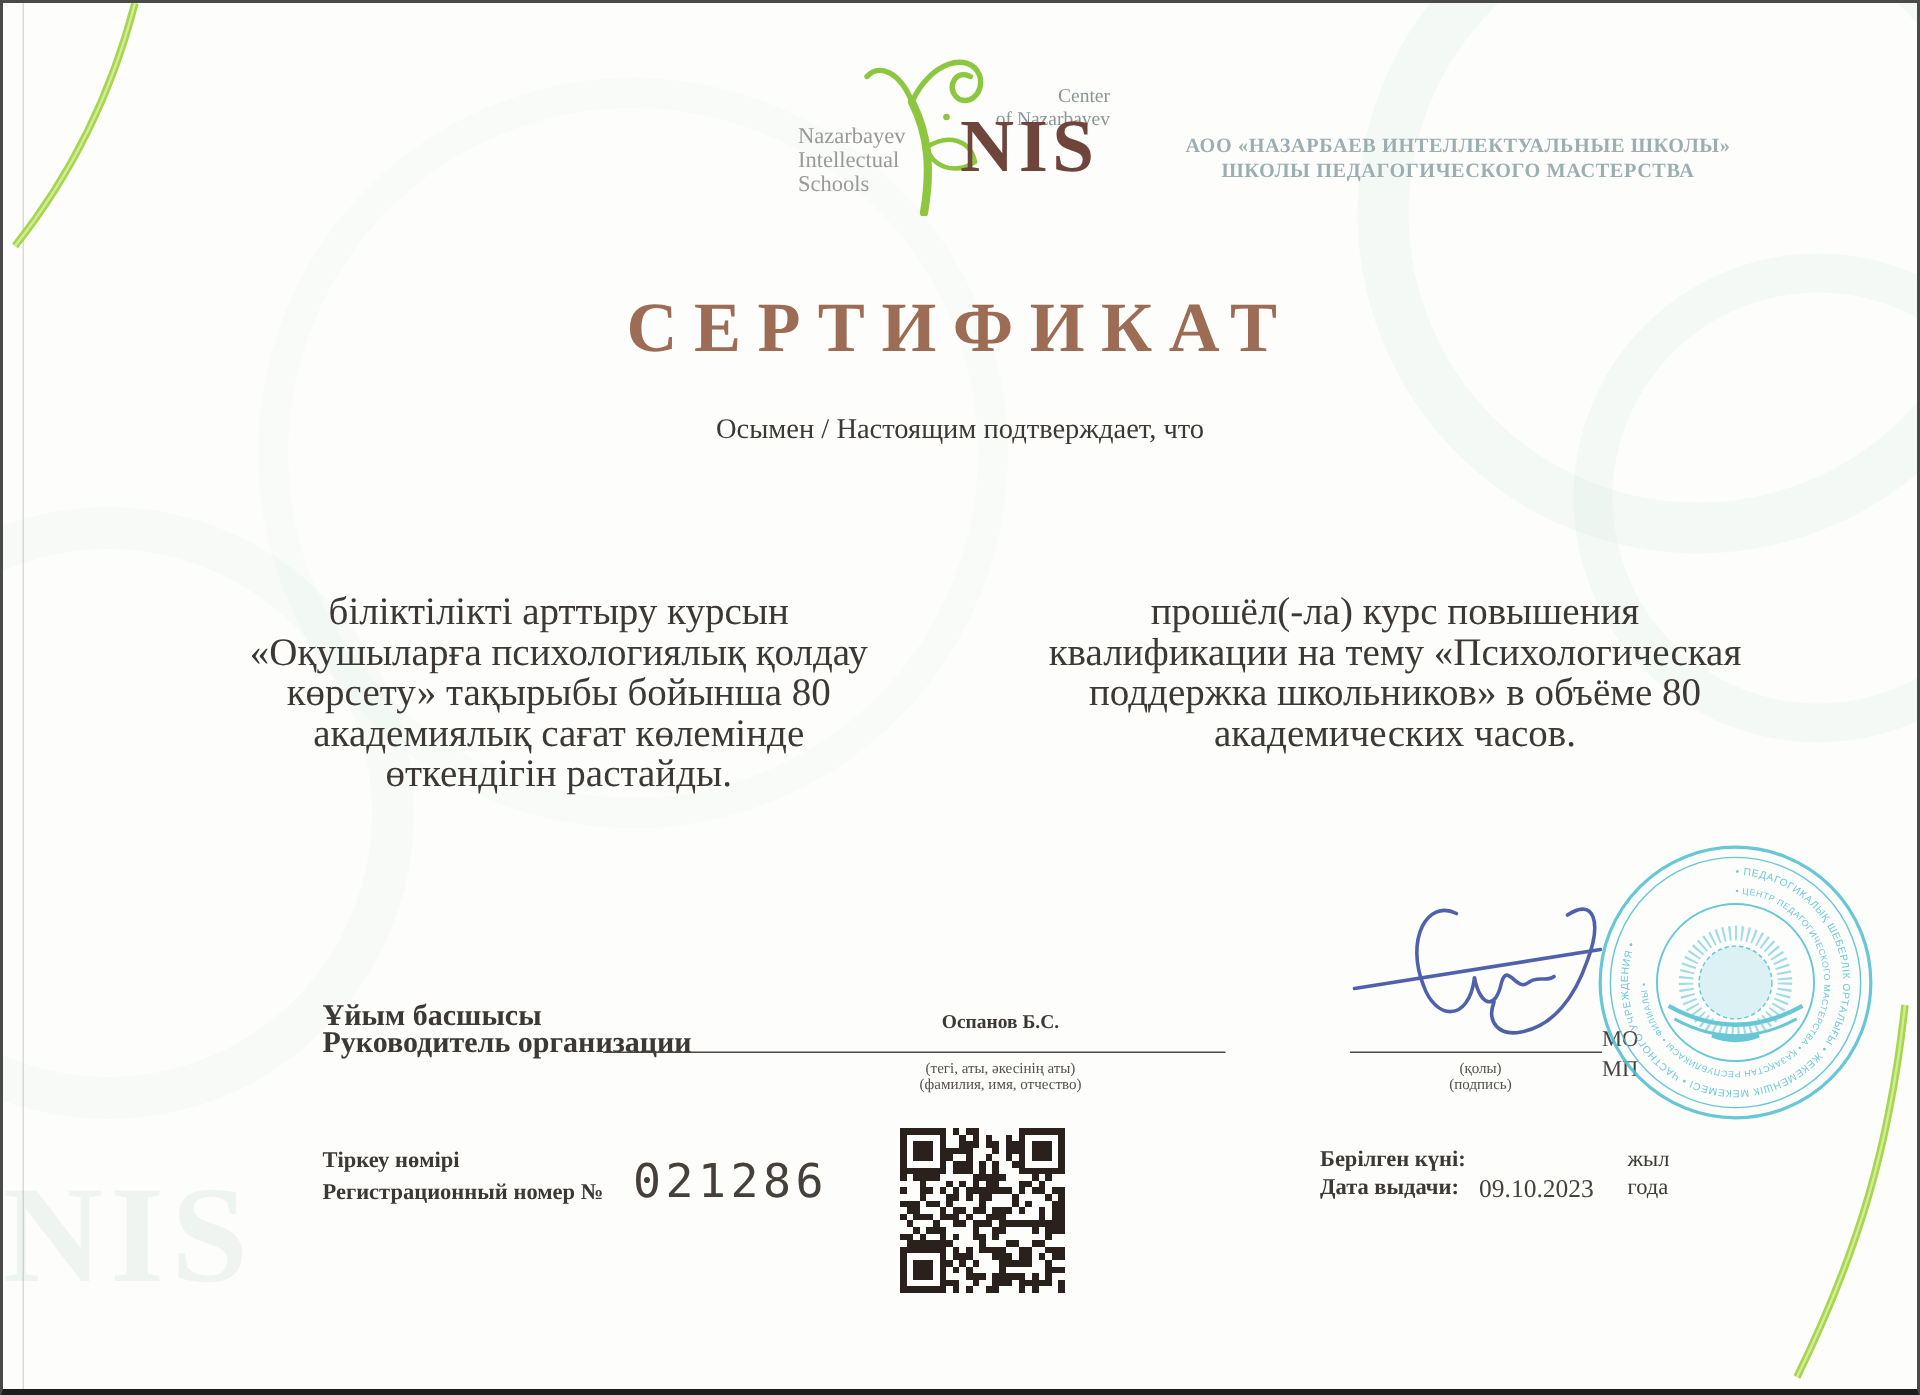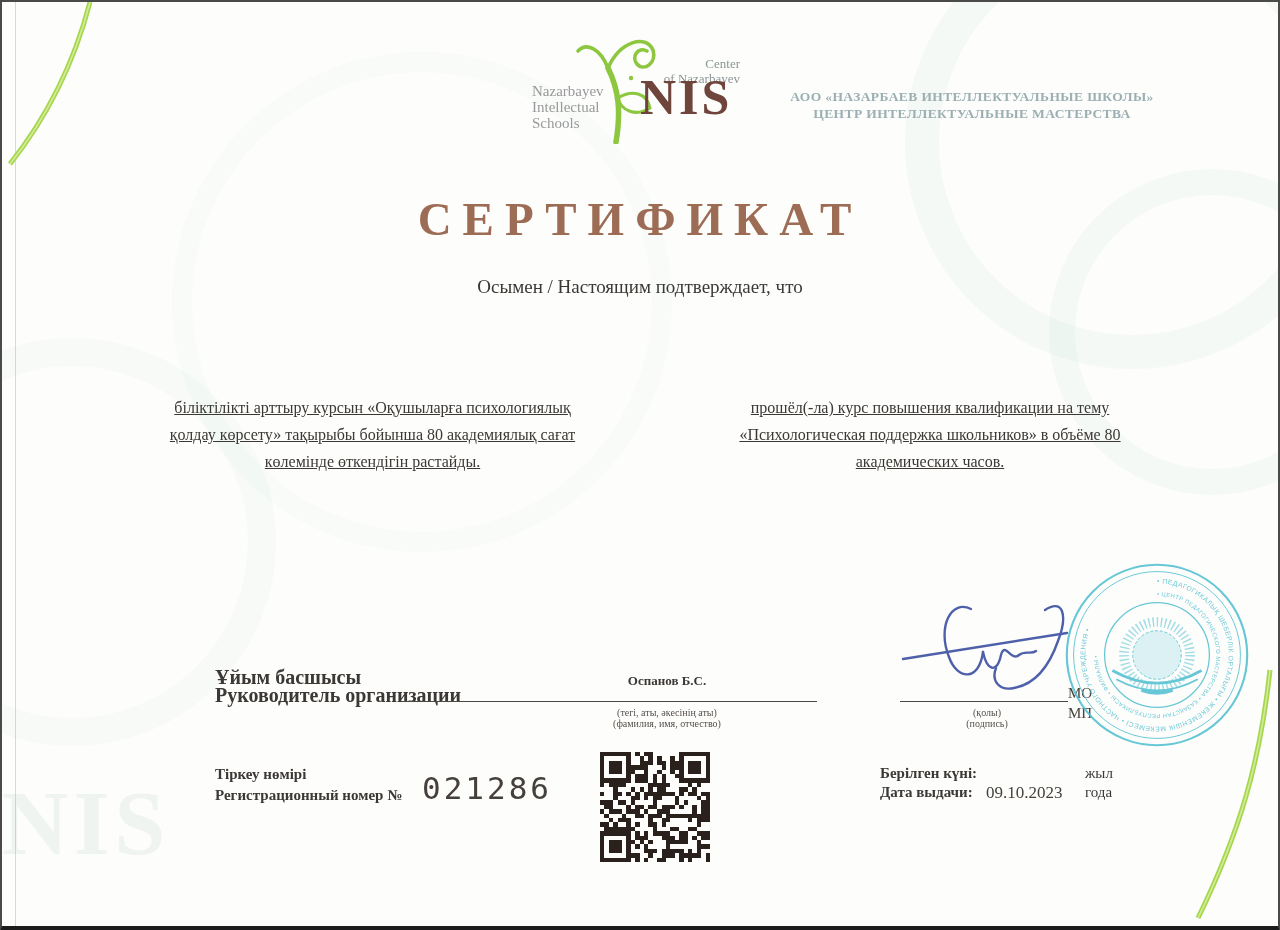--- a/index.html
+++ b/index.html
@@ -17,21 +17,21 @@
   .org-left{left:145px;top:82px;width:440px;}
   .org-right{left:765px;top:86px;width:410px;}
   .logo-school{left:530px;top:81px;width:100px;font-size:15px;line-height:16px;color:#97999a;}
   .logo-coe{left:650px;top:54px;width:88px;text-align:right;font-size:13px;line-height:15px;color:#8b9596;}
   .logo-nis{left:638px;top:66px;font-size:50px;font-weight:bold;letter-spacing:3px;color:#6e443b;}
   
   .title{left:0;top:190px;width:100%;text-align:center;font-size:47px;font-weight:bold;
          letter-spacing:11px;color:#9d6c55;}
   .confirm{left:0;top:274px;width:100%;text-align:center;font-size:19px;}
   .recipient{left:0;top:306px;width:100%;text-align:center;font-size:35px;font-weight:bold;color:#2d2a27;}
-  .para{top:392px;font-size:16px;line-height:27px;text-align:center;text-decoration:underline;}
+  .para{top:392px;font-size:26px;line-height:27px;text-align:center;}
   .para-kk{left:148px;width:445px;}
   .para-ru{left:693px;width:470px;}
   
   .roles{left:213px;top:666px;font-size:20px;font-weight:bold;line-height:18px;}
   .rule{height:1px;background:#4c4845;}
   .rule-main{left:400px;top:699px;width:415px;}
   .rule-sig{left:898px;top:699px;width:168px;}
   .signer{left:560px;top:671px;width:210px;text-align:center;font-size:13px;font-weight:bold;}
   .hint{font-size:10px;line-height:11px;text-align:center;color:#55504c;}
   .hint-name{left:560px;top:705px;width:210px;}
@@ -73,21 +73,21 @@
     <path d="M88,0 C72,62 46,114 8,162" fill="none" stroke="#a6d64c" stroke-width="5"></path>
     <path d="M88,0 C72,62 46,114 8,162" fill="none" stroke="#d2ec9b" stroke-width="1.6"></path>
   </svg>
   <svg class="abs decor" style="left:1150px;top:640px;width:126px;height:284px;" viewBox="0 0 126 284">
     <path d="M118,28 C108,120 88,190 46,276" fill="none" stroke="#a6d64c" stroke-width="5"></path>
     <path d="M118,28 C108,120 88,190 46,276" fill="none" stroke="#d2ec9b" stroke-width="1.6"></path>
   </svg>
 
   <div class="abs org org-right">
     <div>АОО «НАЗАРБАЕВ ИНТЕЛЛЕКТУАЛЬНЫЕ ШКОЛЫ»</div>
-    <div>ЦЕНТР ИНТЕЛЛЕКТУАЛЬНЫЕ МАСТЕРСТВА</div>
+    <div>ШКОЛЫ ПЕДАГОГИЧЕСКОГО МАСТЕРСТВА</div>
   </div>
 
   <svg class="abs" style="left:572px;top:30px;width:88px;height:112px;" viewBox="0 0 88 112">
     <g fill="none" stroke="#8dc63f" stroke-linecap="round">
       <path d="M42,110 C47,80 45,58 34,36" stroke-width="5.5"></path>
       <path d="M34,36 C26,16 12,10 4,19" stroke-width="3.6"></path>
       <path d="M34,36 C46,9 72,2 79,18 C83,31 70,40 63,32 C57,25 64,14 73,19" stroke-width="3.6"></path>
       <path d="M44,66 C58,57 73,61 76,76 C62,85 47,79 44,66" stroke-width="3"></path>
       <circle cx="57" cy="46" r="2.2" fill="#8dc63f" stroke="none"></circle>
     </g>

